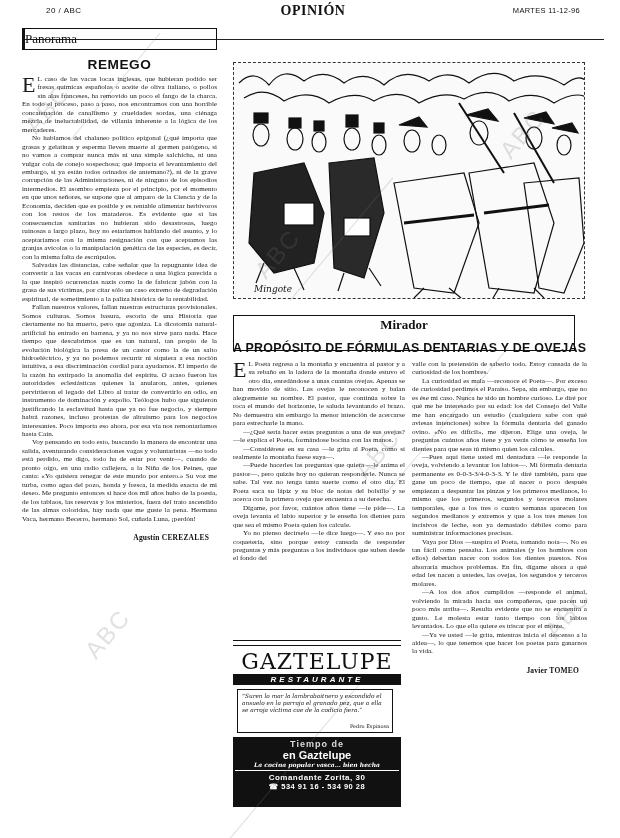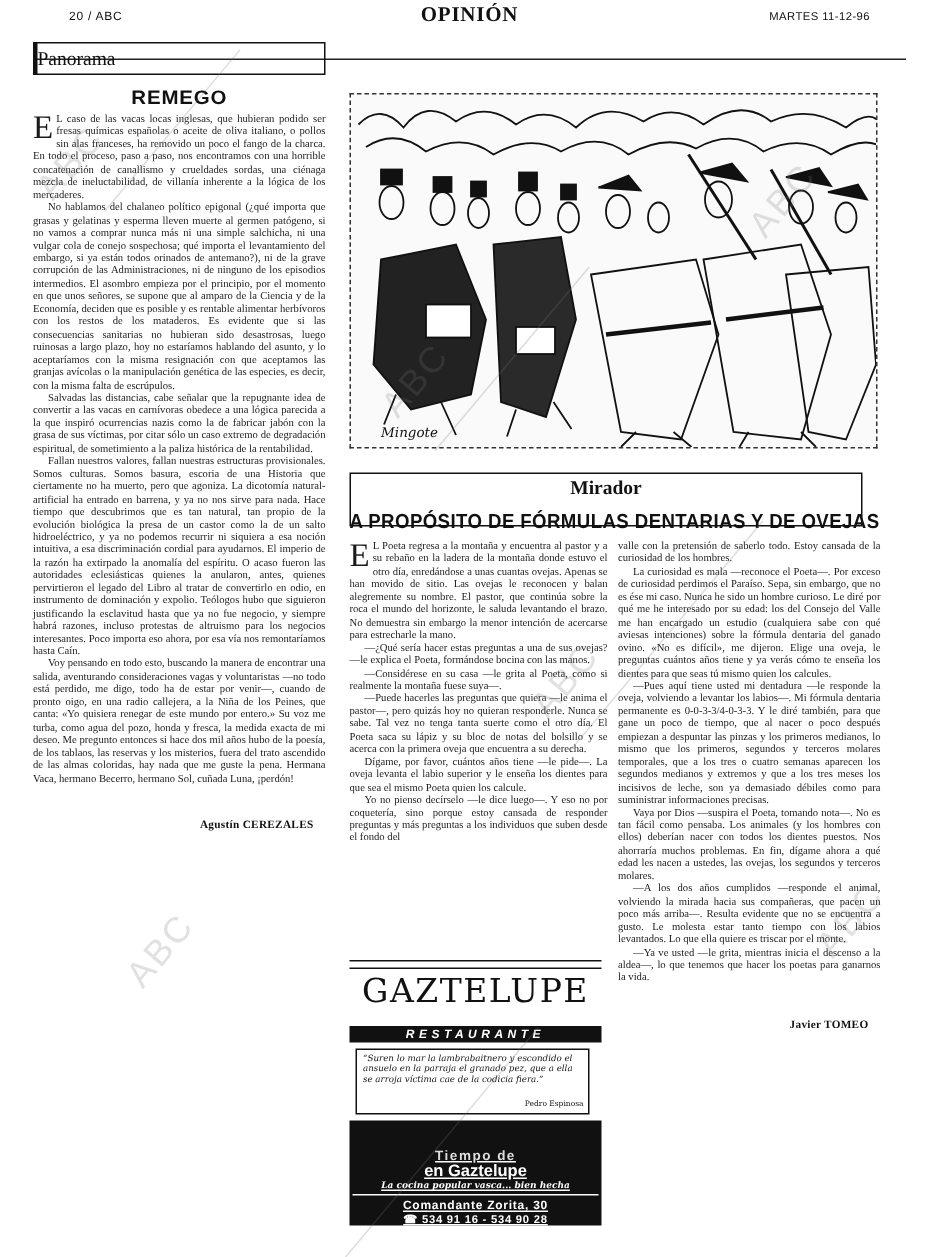--- a/index.html
+++ b/index.html
@@ -11,38 +11,38 @@
     .hdr-section { position: absolute; left: 0; right: 0; top: 3px; text-align: center; font-family: "Liberation Serif", serif; font-weight: bold; font-size: 14px; letter-spacing: 0.5px; }
     .hdr-date { position: absolute; right: 24px; top: 6px; font-family: "Liberation Sans", sans-serif; font-size: 7.5px; letter-spacing: 0.3px; }
 
     .left-col { position: absolute; left: 22px; top: 28px; width: 195px; height: 808px; }
     .boxhead { border: 1.5px solid #111; border-left-width: 3px; height: 22px; text-align: left; font-family: "Liberation Serif", serif; font-size: 13px; line-height: 19px; }
     .kicker { text-align: center; font-family: "Liberation Sans", sans-serif; font-weight: 900; font-size: 13px; letter-spacing: 0.5px; margin: 7px 0 3px; transform: scaleX(1.05); }
     .body-text { font-family: "Liberation Serif", serif; font-size: 7.1px; line-height: 8.45px; text-align: justify; color: #1a1a1a; }
     .body-text p { text-indent: 10px; }
     .body-text p.first { text-indent: 0; }
     .dropcap { float: left; font-size: 22px; line-height: 17px; margin: 1px 2px 0 0; font-family: "Liberation Serif", serif; }
-    .signature { text-align: right; font-family: "Liberation Serif", serif; font-weight: bold; font-size: 7.5px; margin-top: 22px; padding-right: 8px; letter-spacing: 0.2px; }
+    .signature { text-align: right; font-family: "Liberation Serif", serif; font-weight: bold; font-size: 7.5px; margin-top: 10px; padding-right: 8px; letter-spacing: 0.2px; }
 
     .cartoon { position: absolute; left: 233px; top: 62px; width: 352px; height: 237px; border: 1px dashed #333; background: #fafafa; overflow: hidden; }
     .cartoon-sig { position: absolute; left: 20px; bottom: 4px; font-family: "DejaVu Serif", serif; font-style: italic; font-size: 9px; }
 
     .mirador-box { position: absolute; left: 233px; top: 315px; width: 342px; height: 36px; border: 1.5px solid #111; text-align: center; font-family: "Liberation Serif", serif; font-size: 13px; font-weight: bold; line-height: 17px; }
     .mirador-title { position: absolute; left: 233px; top: 340px; width: 372px; font-family: "Liberation Sans", sans-serif; font-weight: 900; font-size: 13.5px; letter-spacing: 0.3px; white-space: nowrap; transform: scaleX(0.92); transform-origin: left; }
 
     .mid-col { position: absolute; left: 233px; top: 360px; width: 172px; }
     .right-col { position: absolute; left: 412px; top: 360px; width: 175px; }
 
     .ad { position: absolute; left: 233px; top: 640px; width: 168px; height: 170px; }
     .ad-rules { height: 6px; border-top: 1px solid #111; border-bottom: 1px solid #111; margin-bottom: 4px; }
     .ad-name { text-align: center; font-family: "DejaVu Serif", serif; font-weight: normal; font-size: 22px; letter-spacing: 1px; line-height: 24px; }
-    .ad-sub { background: #111; color: #fff; text-align: center; font-family: "Liberation Sans", sans-serif; font-weight: bold; font-style: italic; font-size: 8px; letter-spacing: 3px; height: 11px; line-height: 11px; margin-top: 10px; }
+    .ad-sub { background: #111; color: #fff; text-align: center; font-family: "Liberation Sans", sans-serif; font-weight: bold; font-style: italic; font-size: 8px; letter-spacing: 3px; height: 11px; line-height: 11px; margin-top: 0; }
     .ad-quote { margin: 4px 8px 4px 4px; border: 1px solid #111; padding: 3px 4px; font-family: "DejaVu Serif", serif; font-style: italic; font-size: 5.8px; line-height: 7px; height: 44px; position: relative; }
     .ad-quote-author { position: absolute; right: 3px; bottom: 2px; font-size: 5px; font-style: normal; }
-    .ad-black { background: #111; color: #fff; text-align: center; padding: 18px 2px; height: 70px; text-decoration: underline; }
+    .ad-black { background: #111; color: #fff; text-align: center; padding: 2px 2px; height: 70px; }
     .ad-tiempo { font-family: "Liberation Sans", sans-serif; font-size: 9px; font-weight: bold; letter-spacing: 1px; color: #ddd; }
     .ad-marmitako { font-family: "Liberation Sans", sans-serif; font-size: 14px; font-weight: 900; letter-spacing: 1px; line-height: 14px; }
     .ad-en { font-family: "Liberation Sans", sans-serif; font-size: 11px; font-weight: bold; line-height: 12px; }
     .ad-tag { font-family: "DejaVu Serif", serif; font-style: italic; font-size: 6px; font-weight: bold; border-bottom: 1px solid #fff; padding-bottom: 2px; margin-bottom: 2px; }
     .ad-addr { font-family: "Liberation Sans", sans-serif; font-size: 8px; font-weight: bold; line-height: 9px; letter-spacing: 0.5px; }
     .ad-phone { font-family: "Liberation Sans", sans-serif; font-size: 7.5px; font-weight: bold; line-height: 9px; letter-spacing: 0.5px; }
 
     .watermark { position: absolute; font-family: "Liberation Sans", sans-serif; font-size: 24px; color: rgba(120,120,120,0.22); transform: rotate(-50deg); pointer-events: none; white-space: nowrap; letter-spacing: 2px; }
     .wm-line { position: absolute; height: 1px; background: rgba(120,120,120,0.25); transform-origin: left; pointer-events: none; }
   </style>

